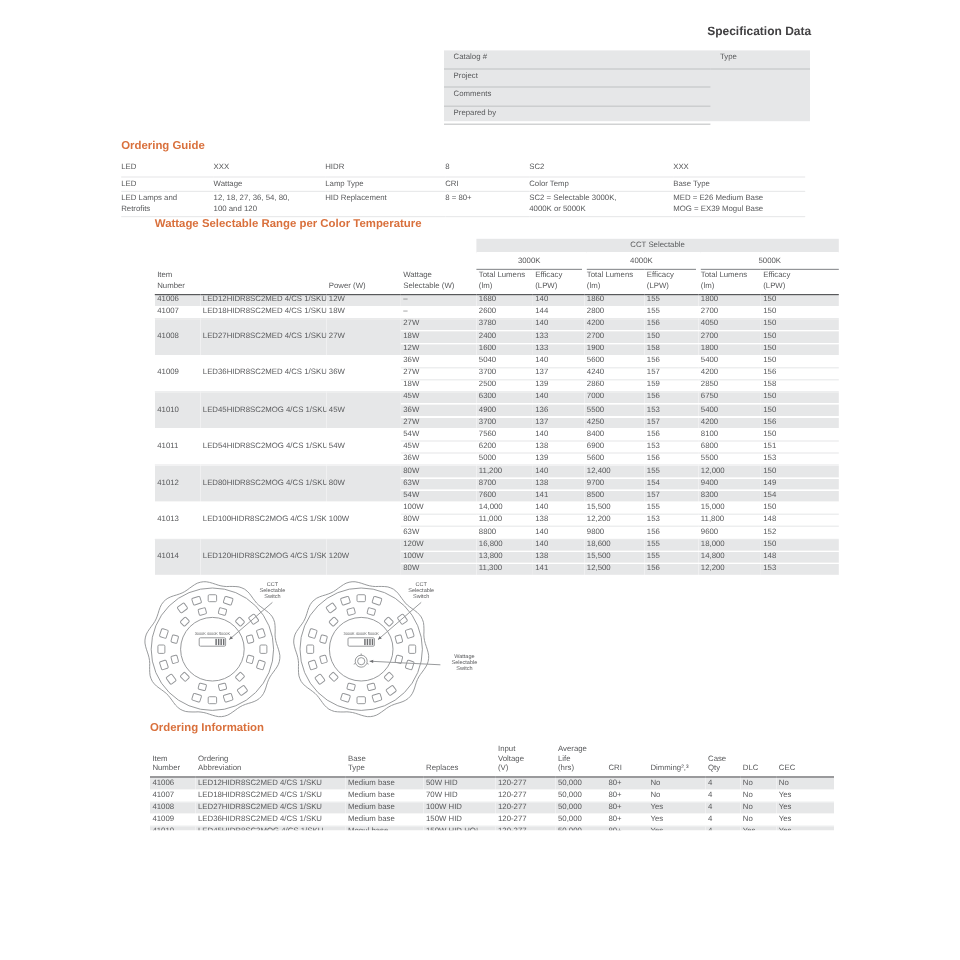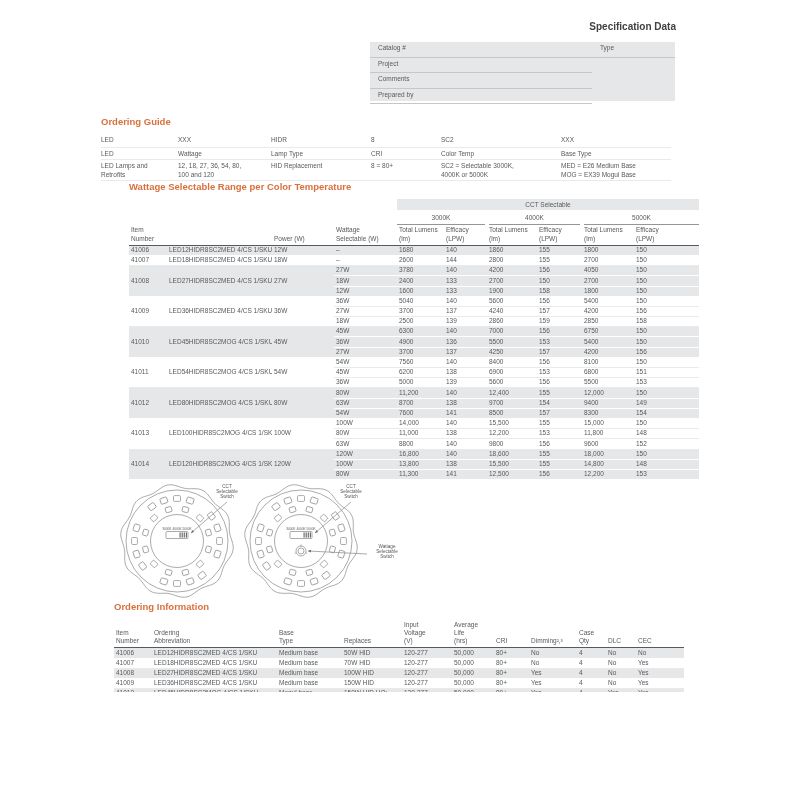--- a/index.html
+++ b/index.html
@@ -33,21 +33,21 @@
   .cct-k{text-align:center !important;border-bottom:1px solid #939598;border-right:4px solid #fff;padding:1px 0 2.5px;}
   .cct-k.last{border-right:none;}
   .nob{border:none;}
   .col-head th{border-bottom:1.2px solid #58595B;}
   tbody tr td{border-bottom:1px solid #fff;}
   tbody tr:not(.shaded) td{border-bottom:1px solid #E9EAEB;}
   tbody tr.shaded td{background:#E6E7E8;}
   tbody tr.group-start td{border-top:1px solid #D8D9DA;}
 
   .sec-wattage{position:absolute;left:129px;top:181px;width:570px;}
-  .sec-info{position:absolute;left:114px;top:601px;width:570px;}
+  .sec-info{position:absolute;left:125px;top:601px;width:570px;}
 
   
   .diagrams{position:absolute;left:115px;top:478px;width:600px;height:124px;}
   .ln{fill:none;stroke:#939598;stroke-width:0.8;}
   .chip{fill:#fff;stroke:#939598;stroke-width:0.8;}
   .bar{fill:#6D6E71;}
   .sw-label{font-size:3.2px;fill:#58595B;}
   .co{font-size:4.6px;fill:#58595B;}
   .arr{fill:#6D6E71;}
 

